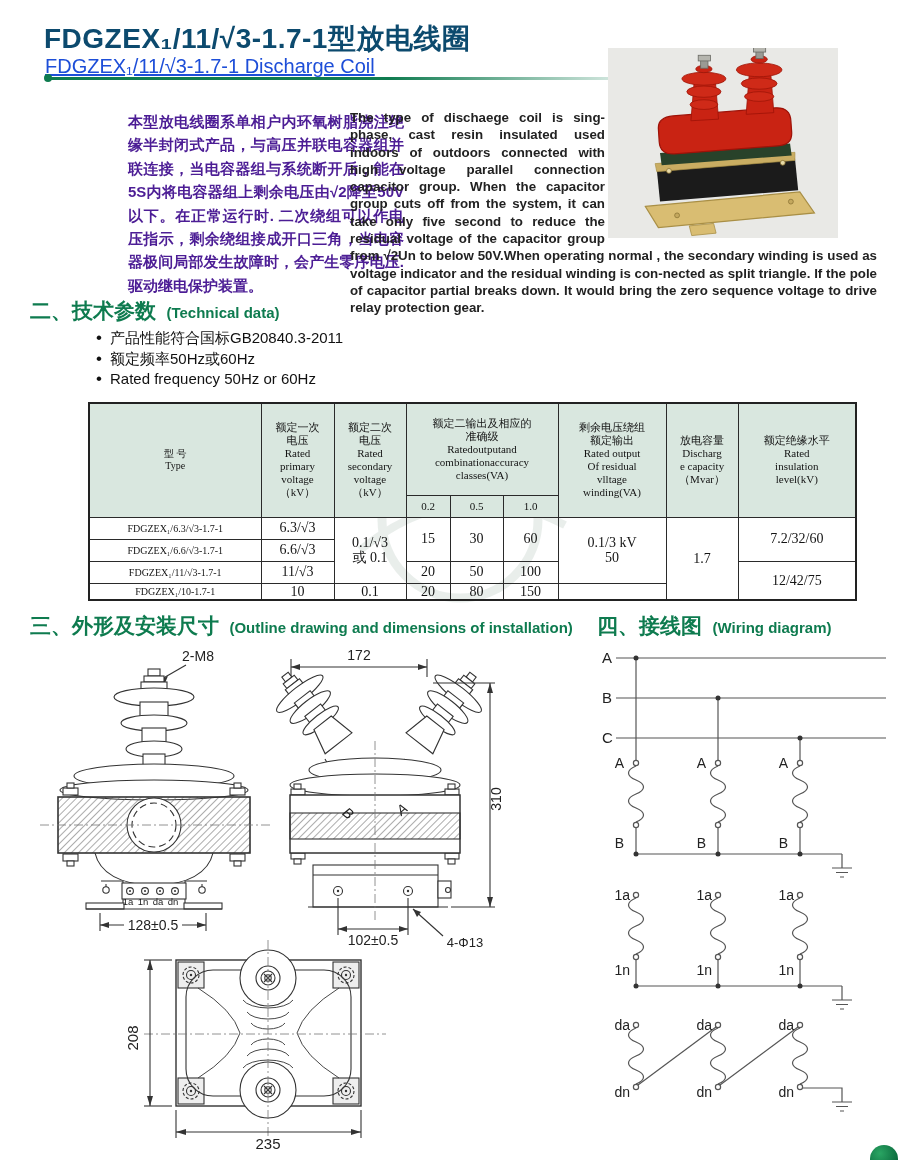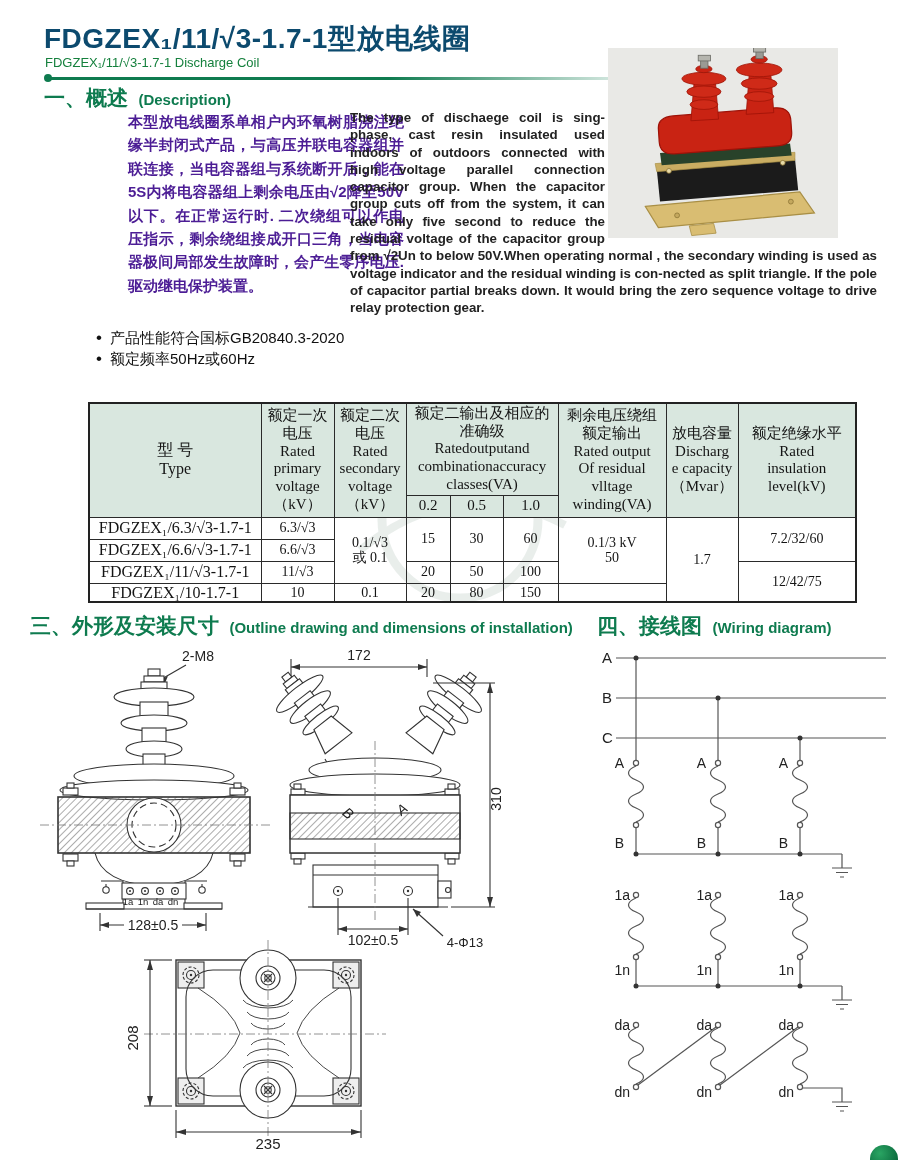--- a/index.html
+++ b/index.html
@@ -1,21 +1,21 @@
 <!DOCTYPE html>
 <html><head>
 <meta charset="utf-8">
 <style>
   html,body{margin:0;padding:0;background:#fff;}
   .page{position:relative;width:900px;height:1160px;background:#ffffff;overflow:hidden;
         font-family:"Liberation Sans","DejaVu Sans",sans-serif;color:#1a1a1a;}
   .abs{position:absolute;}
   
   .title{left:44px;top:20px;font-size:28px;font-weight:bold;color:#0c4a6e;letter-spacing:.5px;}
-  .subtitle{left:45px;top:55px;font-size:13px;color:#15803d;}
+  .subtitle{left:45px;top:55px;font-size:20px;color:#1d4ed8;text-decoration:underline;}
   .divider{left:44px;top:74px;width:625px;height:8px;}
   .divider .dot{position:absolute;left:0;top:0;width:8px;height:8px;border-radius:50%;background:#0e7b4f;}
   .divider .line{position:absolute;left:6px;top:2.5px;width:615px;height:3px;
         background:linear-gradient(to right,#0e7b4f 0%,#0e7b4f 55%,rgba(14,123,79,0) 100%);}
   
   .sec-h{color:#0e7b4f;font-weight:bold;white-space:nowrap;}
   .sec-h .zh{font-size:21px;}
   .sec-h .en{font-size:15px;font-weight:600;margin-left:6px;}
   
   .zh-desc{left:84px;top:110px;width:276px;font-size:15px;line-height:1.56;font-weight:700;
@@ -26,45 +26,41 @@
   
   .bullets{left:96px;top:328px;font-size:15px;line-height:20.5px;color:#111;}
   .bullet{position:relative;padding-left:14px;}
   .bullet::before{content:"\2022";position:absolute;left:0;top:0;font-size:17px;color:#111;}
   
   .ptable{position:absolute;left:88px;top:402px;border-collapse:collapse;table-layout:fixed;width:767px;
           font-family:"Liberation Serif","DejaVu Serif",serif;color:#141414;}
   .ptable td{border:1px solid #2a2a2a;text-align:center;vertical-align:middle;
              white-space:pre-line;padding:0 2px;overflow:hidden;}
   .ptable{border:2px solid #222;}
-  .ptable .hd{background:#d9e7df;font-size:15px;line-height:1.18;}
+  .ptable .hd{background:#d9e7df;font-size:11px;line-height:1.18;}
   .ptable .bd{font-size:14px;line-height:1.1;}
-  .ptable .type-c{font-size:16px;margin-left:36px;}
+  .ptable .type-c{font-size:10px;margin-left:36px;}
   .wm{opacity:.35;}
   
   svg text{font-family:"Liberation Sans","DejaVu Sans",sans-serif;fill:#222;}
   .ball{left:870px;top:1145px;width:28px;height:28px;border-radius:50%;
         background:radial-gradient(circle at 35% 30%,#2aa563,#0b6b3e 70%);}
 </style>
 </head>
 <body>
 
 <div class="page">
 
   <div class="abs title">FDGZEX₁/11/√3-1.7-1型放电线圈</div>
   <div class="abs subtitle">FDGZEX₁/11/√3-1.7-1 Discharge Coil</div>
   <div class="abs divider">
     <span class="dot"></span>
     <span class="line"></span>
   </div>
 
-  <div class="abs sec-h" style="left:44px;top:84px;">
-    <span class="zh">一、概述</span>
-    <span class="en">(Description)</span>
-  </div>
 
   <div class="abs zh-desc">本型放电线圈系单相户内环氧树脂浇注绝缘半封闭式产品，与高压并联电容器组并联连接，当电容器组与系统断开后，能在5S内将电容器组上剩余电压由√2降至50V以下。在正常运行时. 二次绕组可以作电压指示，剩余绕组接成开口三角，当电容器极间局部发生故障时，会产生零序电压. 驱动继电保护装置。</div>
 
   <div class="abs en-wrap">
     <span class="img-spacer"></span><span>The type of dischaege coil is sing-phase, cast resin insulated used indoors of outdoors connected with high voltage parallel connection capacitor group. When the capacitor group cuts off from the system, it can take only five second to reduce the residual voltage of the capacitor group from √2Un to below 50V.When operating normal , the secondary winding is used as voltage indicator and the residual winding is con-nected as split triangle. If the pole of capacitor partial breaks down. It would bring the zero sequence voltage to drive relay protection gear.</span>
   </div>
 
   <div class="abs photo-box">
     <svg width="230" height="190" viewBox="0 0 283 235" preserveAspectRatio="none">
       <rect x="0" y="0" width="283" height="235" fill="#e9e9e6"></rect>
@@ -95,24 +91,29 @@
       <rect x="182" y="2" width="9" height="11" fill="#9a9a94" stroke="#6a6a64"></rect>
       <rect x="179" y="-1" width="15" height="6" fill="#b5b5ae" stroke="#6a6a64"></rect>
 
       <circle cx="75" cy="152" r="3" fill="#e6d9a8" stroke="#8d7635"></circle>
       <circle cx="215" cy="142" r="3" fill="#e6d9a8" stroke="#8d7635"></circle>
       <circle cx="85" cy="207" r="3" fill="#c4a85e" stroke="#8d7635"></circle>
       <circle cx="225" cy="190" r="3" fill="#c4a85e" stroke="#8d7635"></circle>
     </svg>
   </div>
 
+  <div class="abs sec-h" style="left:30px;top:297px;">
+    <span class="zh">二、技术参数</span>
+    <span class="en">(Technical data)</span>
+  </div>
 
   <div class="abs bullets">
-    <div class="bullet">产品性能符合国标GB20840.3-2020</div>
+    <div class="bullet">产品性能符合国标GB20840.3-2011</div>
     <div class="bullet">额定频率50Hz或60Hz</div>
+    <div class="bullet">Rated frequency 50Hz or 60Hz</div>
   </div>
 
   <svg class="abs wm" style="left:330px;top:430px;" width="260" height="180" viewBox="0 0 260 180">
     <circle cx="130" cy="90" r="78" fill="none" stroke="#c2cfc8" stroke-width="9"></circle>
     <path d="M30,120 Q130,40 235,95" fill="none" stroke="#c2cfc8" stroke-width="8"></path>
   </svg>
 
   <table class="ptable">
     <colgroup>
       <col style="width:172px">

